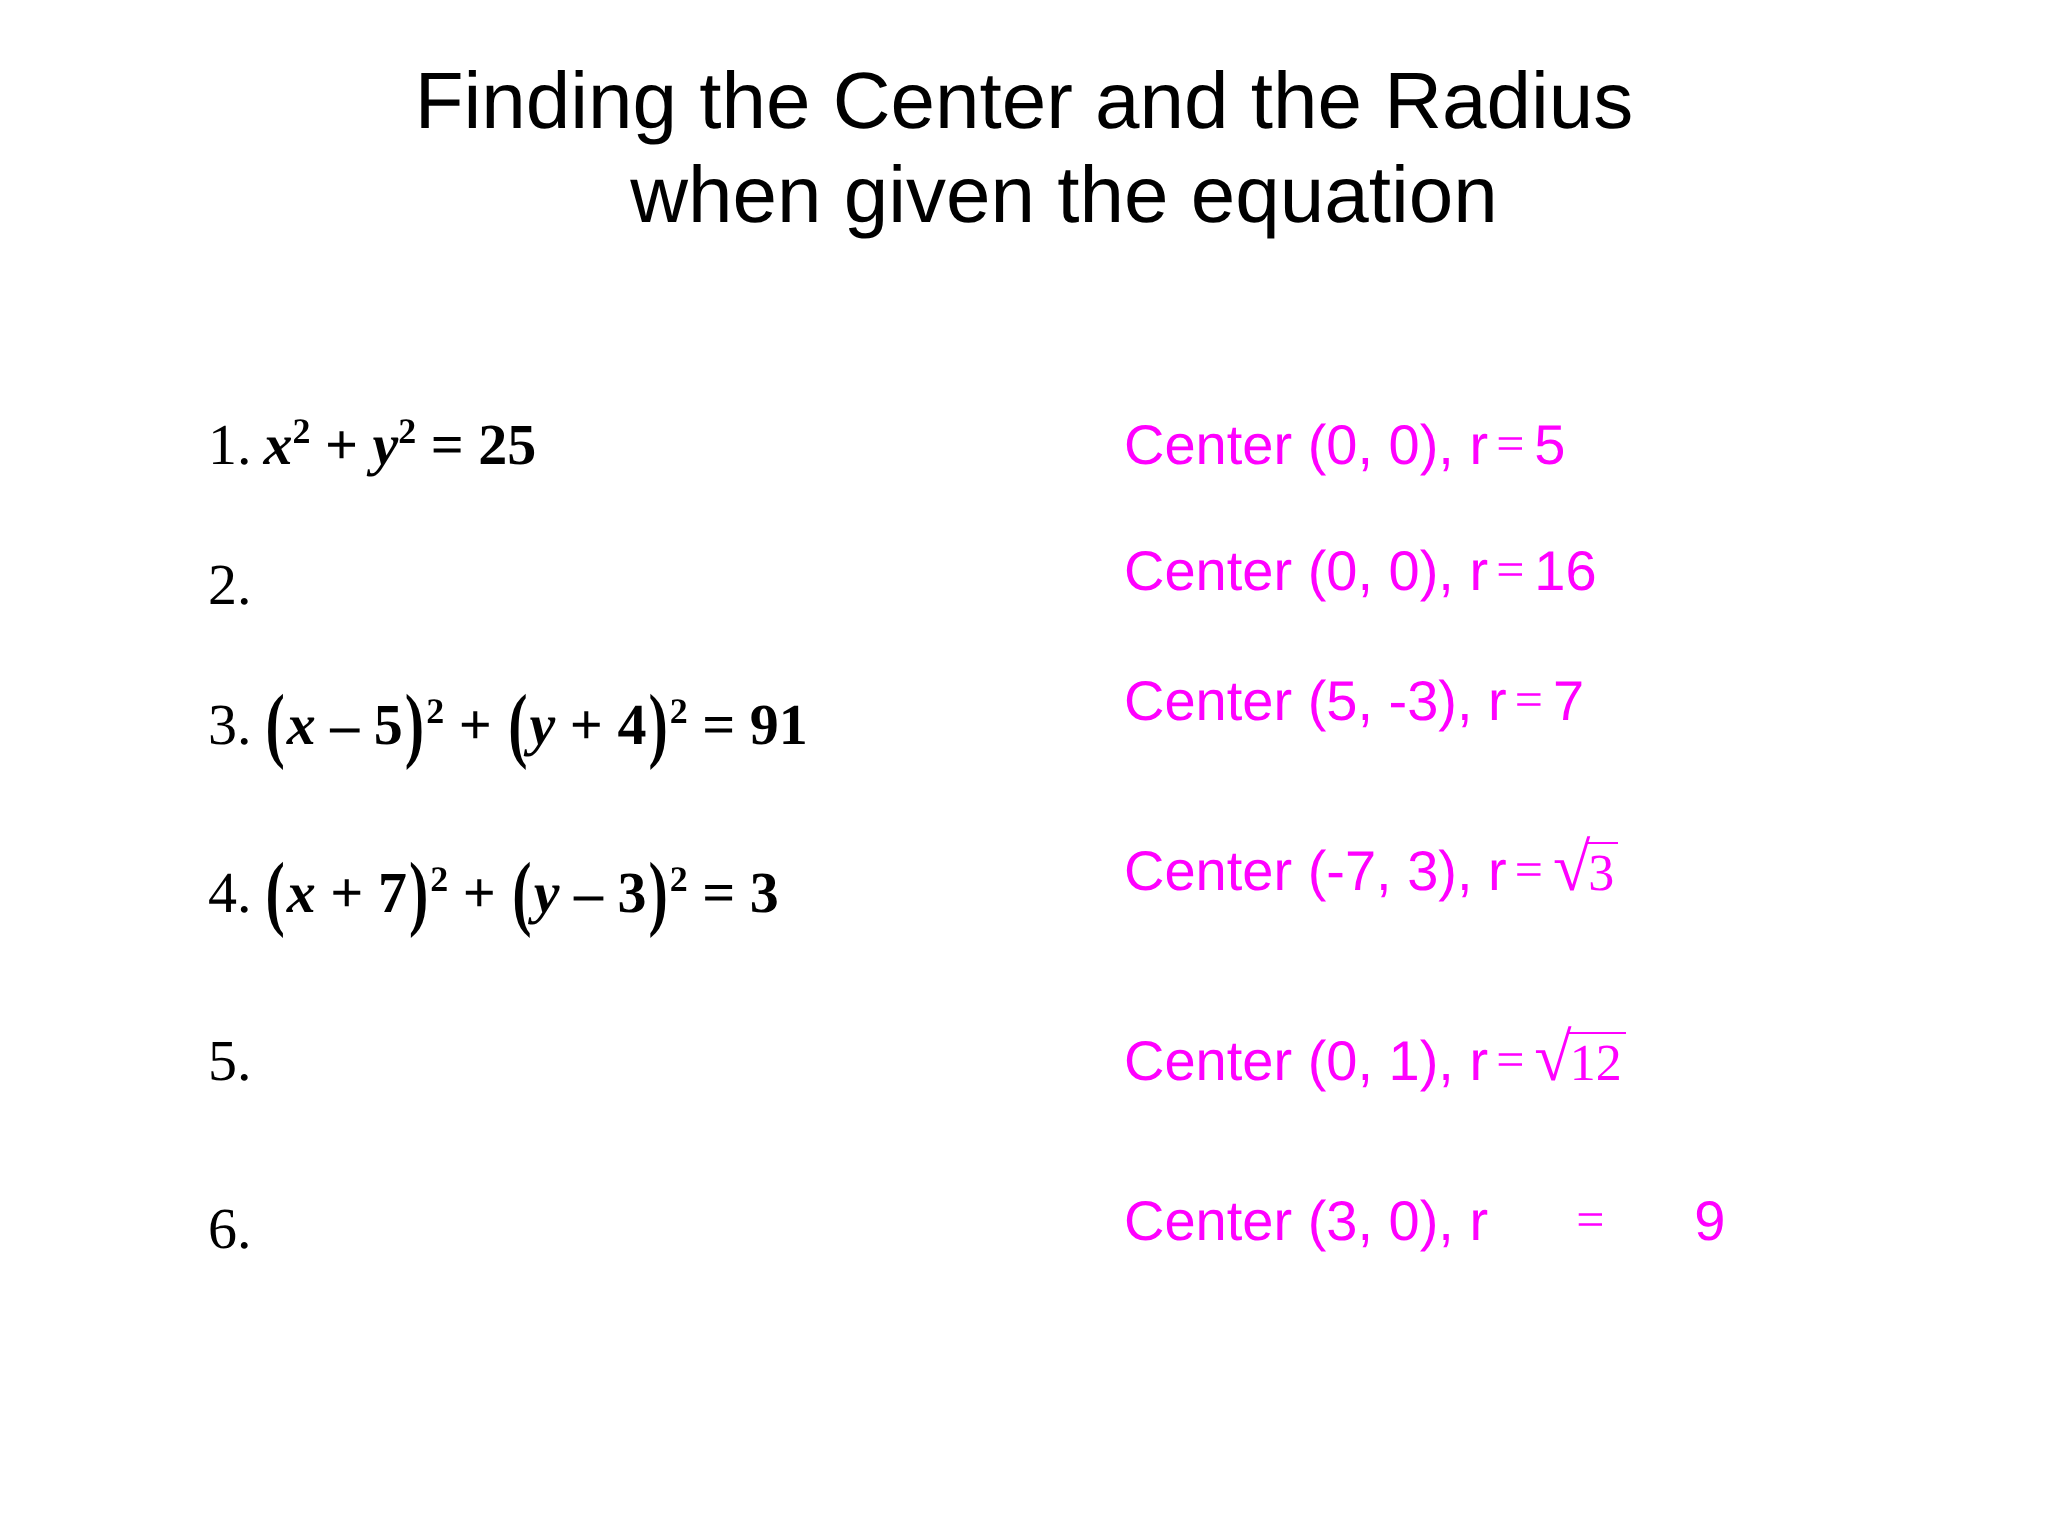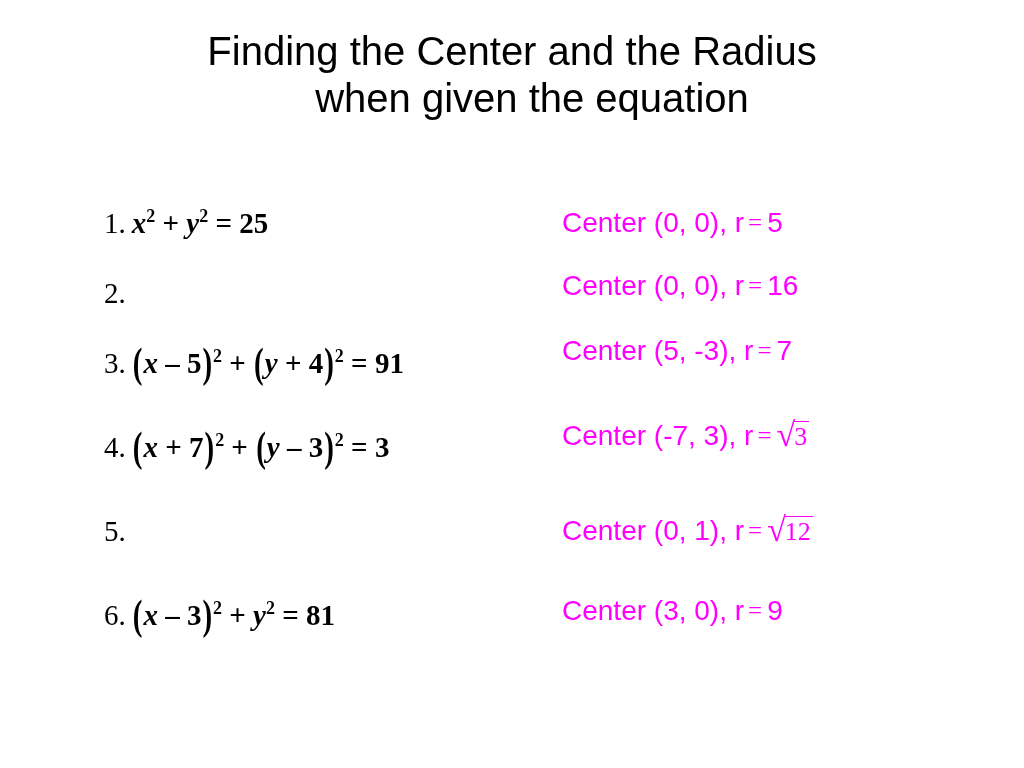--- a/index.html
+++ b/index.html
@@ -132,21 +132,21 @@
   .e3 { position:absolute; top: 152px; left: 4px; }
   .e4 { position:absolute; top: 236px; left: 4px; }
   .e5 { position:absolute; top: 320px; left: 4px; }
   .e6 { position:absolute; top: 404px; left: 4px; }
   
   .a1 { position:absolute; top: 12px; left: 0px; }
   .a2 { position:absolute; top: 75px; left: 0px; }
   .a3 { position:absolute; top: 140px; left: 0px; }
   .a4 { position:absolute; top: 225px; left: 0px; }
   .a5 { position:absolute; top: 320px; left: 0px; }
-  .a6 { position:absolute; top: 400px; left: 0px; }
+  .a6 { position:absolute; top: 400px; left: 0px; gap: 40px; }
 </style>
 </head>
 <body>
 
 <div class="slide">
 
   <div class="title">
     <span>Finding the Center and the Radius</span>
     <span class="line2">when given the equation</span>
   </div>
@@ -173,21 +173,20 @@
         <span class="num">4.</span>
         <span class="mathexp"><span class="paren">(</span>x <span class="rm">+</span> <span class="rm">7</span><span class="paren">)</span><sup class="exp">2</sup> <span class="rm">+</span> <span class="paren">(</span>y <span class="rm">–</span> <span class="rm">3</span><span class="paren">)</span><sup class="exp">2</sup> <span class="rm">=</span> <span class="rm">3</span></span>
       </div>
 
       <div class="eq-row e5">
         <span class="num">5.</span>
       </div>
 
       <div class="eq-row e6">
         <span class="num">6.</span>
-        <span class="mathexp"><span class="paren">(</span>x <span class="rm">–</span> <span class="rm">3</span><span class="paren">)</span><sup class="exp">2</sup> <span class="rm">+</span> y<sup class="exp">2</sup> <span class="rm">=</span> <span class="rm">81</span></span>
       </div>
 
     </div>
 
     <div class="ans-col">
 
       <div class="ans-row a1">
         <span class="rtext">Center (0, 0), r</span>
         <span class="eqsign">=</span>
         <span class="rtext">5</span>

